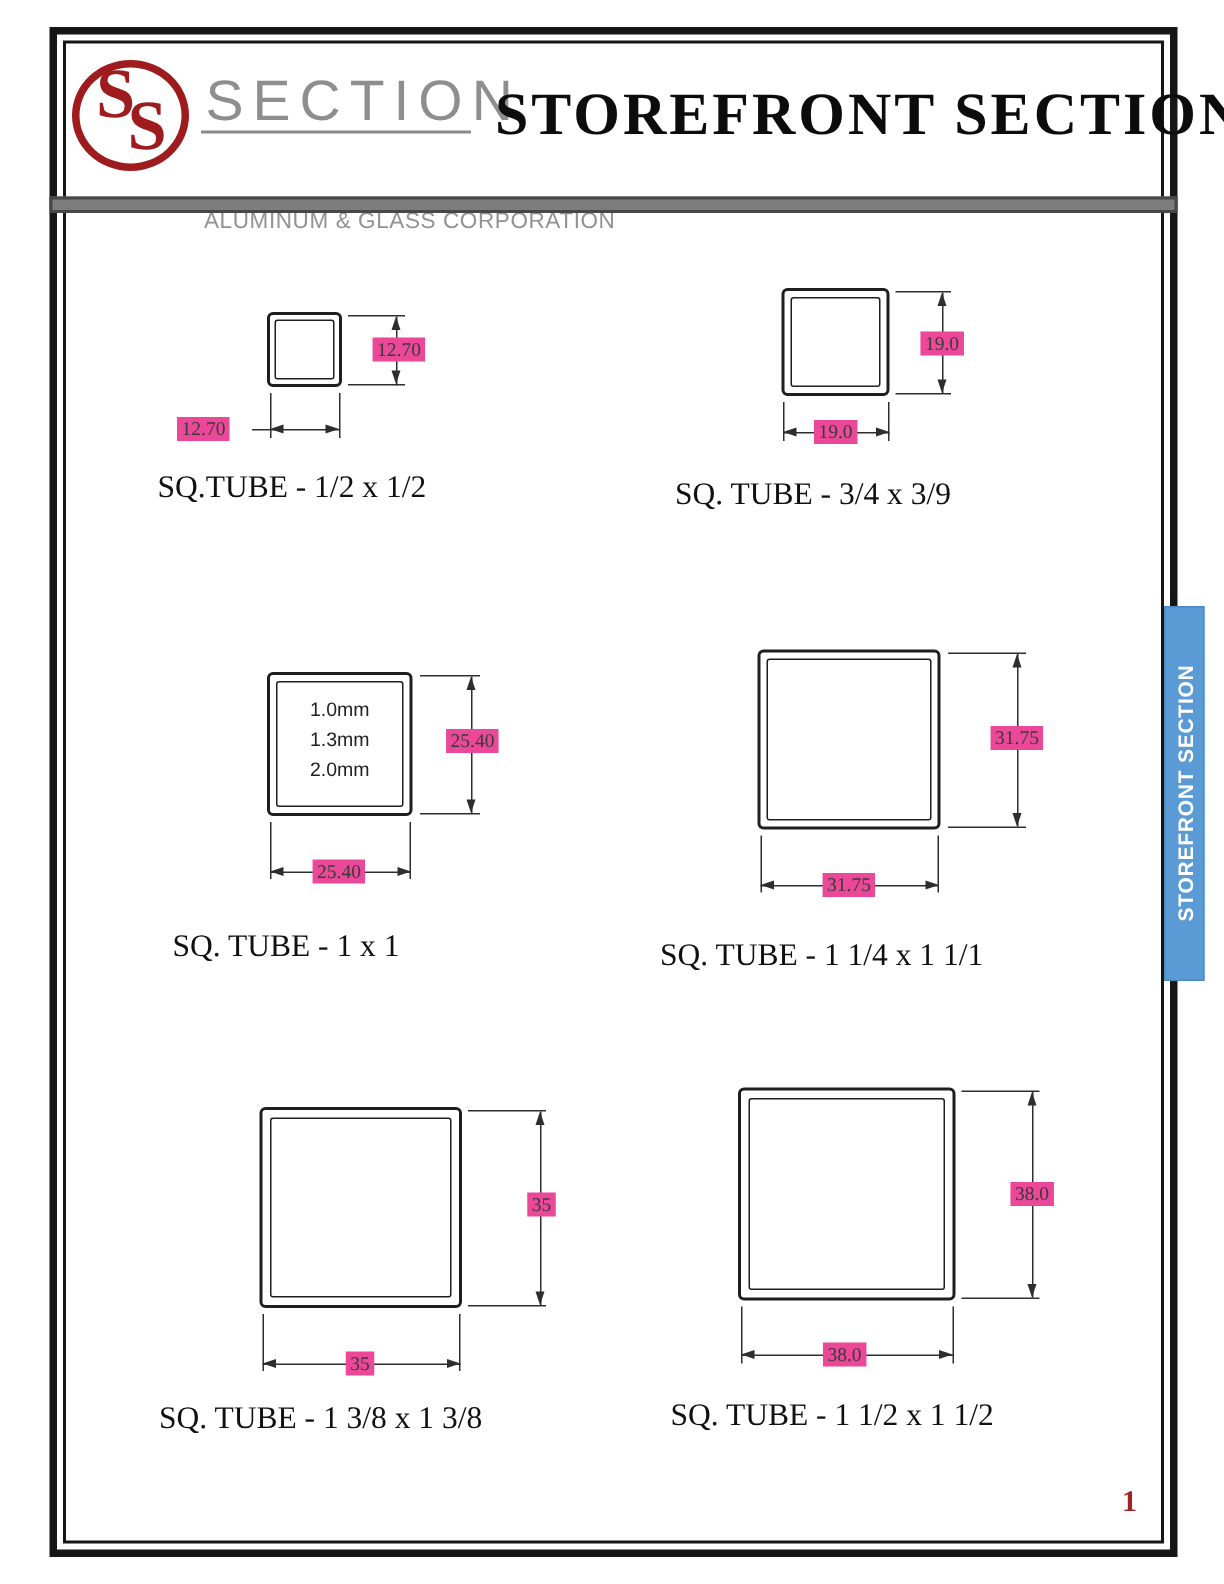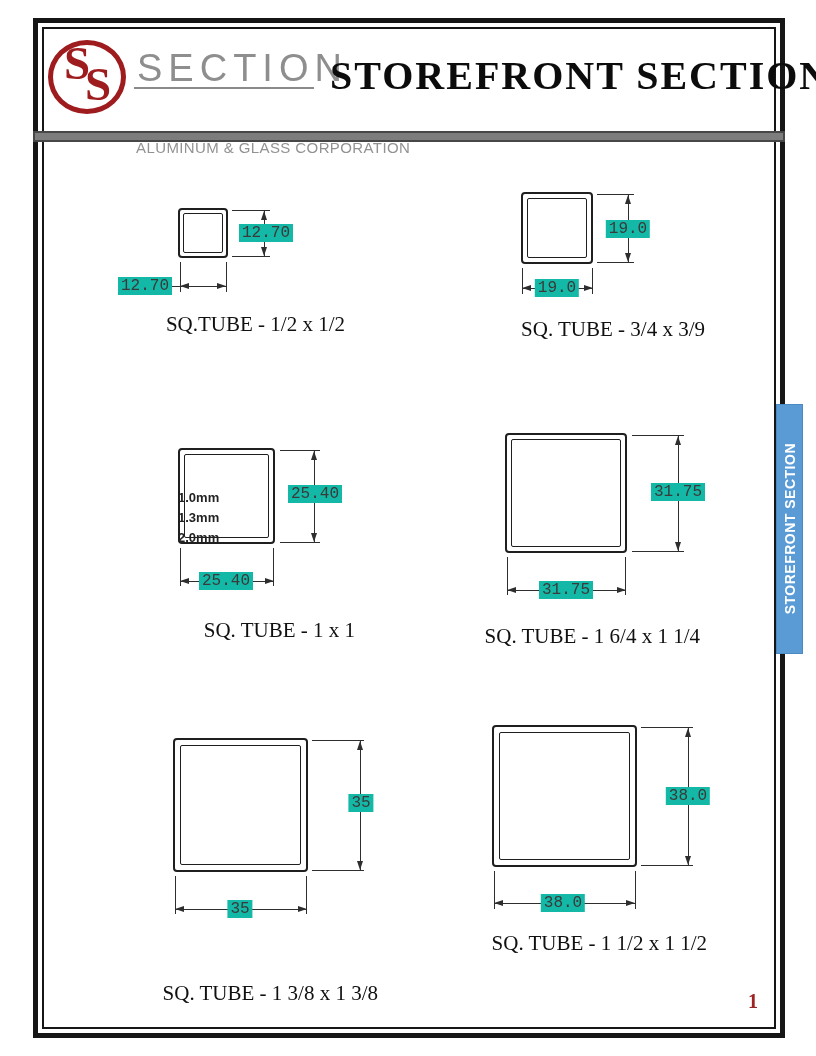--- a/index.html
+++ b/index.html
@@ -46,28 +46,28 @@
   .diagram { position:absolute; left:0; top:0; width:0; height:0; }
   .tube { position:absolute; border:2px solid #1f1f1f; border-radius:4px; background:#fff; }
   .tube-in { position:absolute; border:1.5px solid #1f1f1f; border-radius:2px; background:#fff; }
   .ln-h { position:absolute; height:1px; background:#2e2e2e; }
   .ln-v { position:absolute; width:1px; background:#2e2e2e; }
   .arr { position:absolute; width:0; height:0; }
   .arr-up    { border-left:3px solid transparent; border-right:3px solid transparent; border-bottom:9px solid #2e2e2e; }
   .arr-down  { border-left:3px solid transparent; border-right:3px solid transparent; border-top:9px solid #2e2e2e; }
   .arr-left  { border-top:3px solid transparent; border-bottom:3px solid transparent; border-right:9px solid #2e2e2e; }
   .arr-right { border-top:3px solid transparent; border-bottom:3px solid transparent; border-left:9px solid #2e2e2e; }
-  .dimtext { position:absolute; font-family:Liberation Mono, monospace; font-size:16px;
-             color:#3a3a3a; background:#14b8a6; padding:0 3px; white-space:nowrap;
+  .dimtext { position:absolute; font-family:Liberation Serif, serif; font-size:13px;
+             color:#3a3a3a; background:#ec4899; padding:0 3px; white-space:nowrap;
              transform:translate(-50%,-50%); }
   .dimtext.no-center { transform:translateY(-50%); }
   .caption { position:absolute; font-family:"Liberation Serif", serif; font-size:21px;
-             color:#101010; text-align:right; white-space:nowrap; }
-  .thickness { position:absolute; text-align:left; font-size:13px; font-weight:700;
-               color:#222222; line-height:20px;margin-top:25px; }
+             color:#101010; text-align:left; white-space:nowrap; }
+  .thickness { position:absolute; text-align:center; font-size:13px; font-weight:400;
+               color:#222222; line-height:20px; }
 
   .page-number { position:absolute; left:748px; top:990px; font-family:"Liberation Serif", serif;
                  font-weight:bold; font-size:20px; color:#9c2424; }
 </style>
 </head>
 <body>
 
 <div class="frame-outer"></div>
 <div class="frame-inner"></div>
 
@@ -155,40 +155,40 @@
   <div class="ln-v" style="left:678px;top:436px;height:115px;"></div>
   <div class="arr arr-up" style="left:675px;top:436px;"></div>
   <div class="arr arr-down" style="left:675px;top:542px;"></div>
   <div class="dimtext" style="left:678px;top:492px;">31.75</div>
   <div class="ln-v" style="left:507px;top:557px;height:38px;"></div>
   <div class="ln-v" style="left:625px;top:557px;height:38px;"></div>
   <div class="ln-h" style="left:507px;top:590px;width:119px;"></div>
   <div class="arr arr-left" style="left:507px;top:587px;"></div>
   <div class="arr arr-right" style="left:617px;top:587px;"></div>
   <div class="dimtext" style="left:566px;top:590px;">31.75</div>
-  <div class="caption" style="left:440px;top:624px;width:260px;">SQ. TUBE - 1 6/4 x 1 1/4</div>
+  <div class="caption" style="left:440px;top:624px;width:260px;">SQ. TUBE - 1 1/4 x 1 1/1</div>
 </div>
 
 <div class="diagram">
   <div class="tube" style="left:173px;top:738px;width:135px;height:134px;">
     <div class="tube-in" style="left:5px;top:5px;right:5px;bottom:5px;"></div>
   </div>
   <div class="ln-h" style="left:312px;top:740px;width:52px;"></div>
   <div class="ln-h" style="left:312px;top:870px;width:52px;"></div>
   <div class="ln-v" style="left:360px;top:741px;height:129px;"></div>
   <div class="arr arr-up" style="left:357px;top:741px;"></div>
   <div class="arr arr-down" style="left:357px;top:861px;"></div>
   <div class="dimtext" style="left:361px;top:803px;">35</div>
   <div class="ln-v" style="left:175px;top:876px;height:38px;"></div>
   <div class="ln-v" style="left:306px;top:876px;height:38px;"></div>
   <div class="ln-h" style="left:175px;top:909px;width:132px;"></div>
   <div class="arr arr-left" style="left:175px;top:906px;"></div>
   <div class="arr arr-right" style="left:298px;top:906px;"></div>
   <div class="dimtext" style="left:240px;top:909px;">35</div>
-  <div class="caption" style="left:106px;top:981px;width:272px;">SQ. TUBE - 1 3/8 x 1 3/8</div>
+  <div class="caption" style="left:106px;top:933px;width:272px;">SQ. TUBE - 1 3/8 x 1 3/8</div>
 </div>
 
 <div class="diagram">
   <div class="tube" style="left:492px;top:725px;width:145px;height:142px;">
     <div class="tube-in" style="left:5px;top:5px;right:5px;bottom:5px;"></div>
   </div>
   <div class="ln-h" style="left:641px;top:727px;width:52px;"></div>
   <div class="ln-h" style="left:641px;top:865px;width:52px;"></div>
   <div class="ln-v" style="left:688px;top:728px;height:137px;"></div>
   <div class="arr arr-up" style="left:685px;top:728px;"></div>

